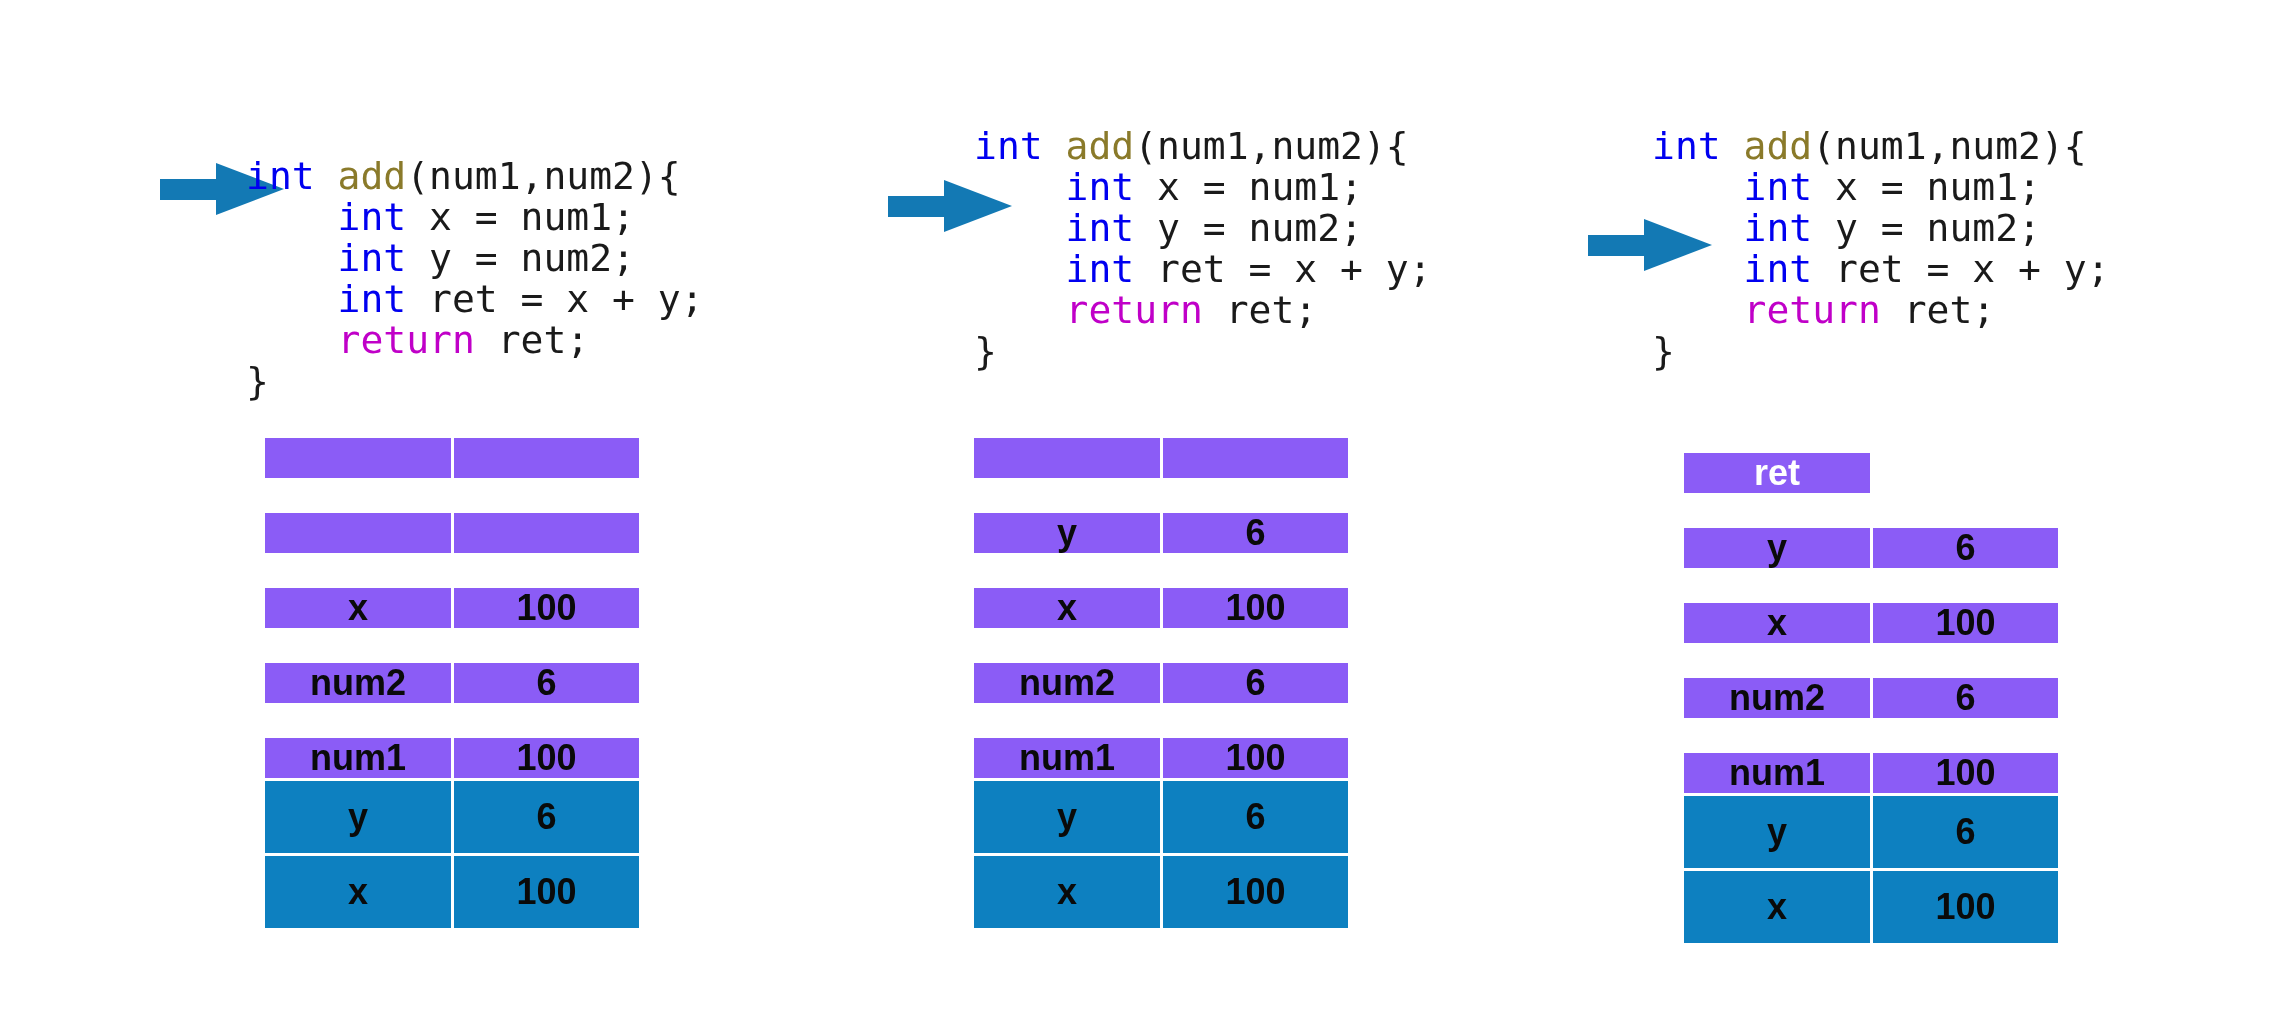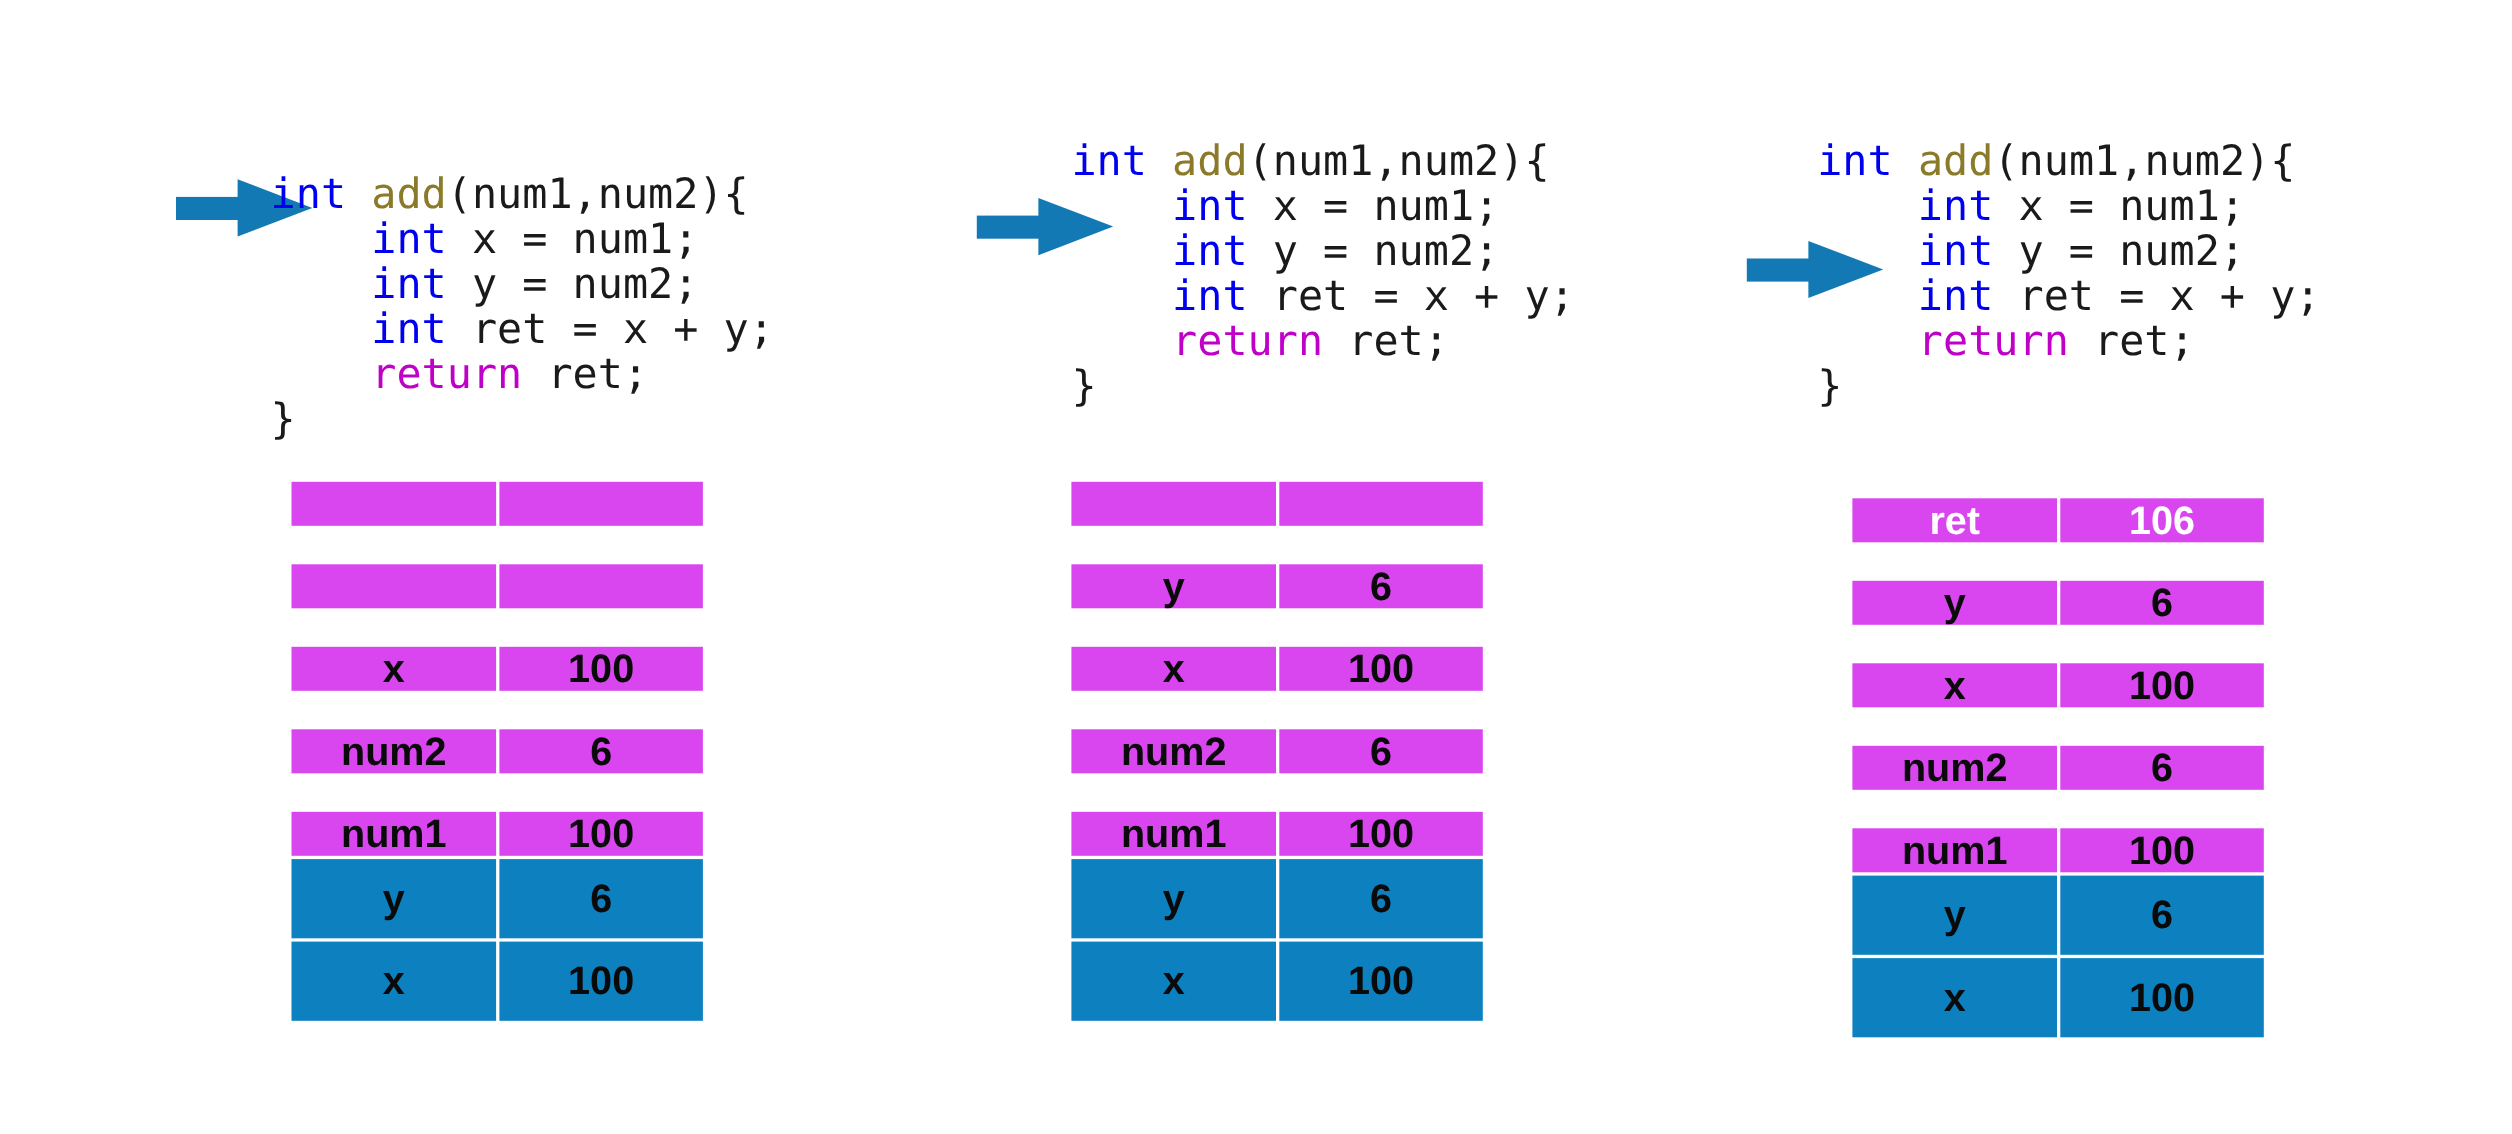--- a/index.html
+++ b/index.html
@@ -72,21 +72,21 @@
     flex:0 0 auto;
     display:flex;align-items:center;justify-content:center;
     font-family:"Liberation Sans", sans-serif;
     font-weight:bold;
     font-size:36px;
     color:#0a0a0a;
   }
   .scell.name{width:186px;}
   .scell.val{width:185px;}
 
-  .light .scell{background:#d946ef;margin-top:32px;}
+  .light .scell{background:#8b5cf6;margin-top:32px;}
   .dark  .scell{background:#0d80c0;}
   .white-text .scell{color:#ffffff;}
   .empty .scell{color:transparent;}
 </style>
 </head>
 <body>
 
 <div class="stage">
     <div class="arrow" id="arrow-0">
       <div class="tail"></div>
@@ -166,21 +166,20 @@
         <pre class="code"><div class="line"><span class="kw-int">int</span><span class="plain"> </span><span class="kw-fn">add</span><span class="plain">(num1,num2){</span></div><div class="line"><span class="plain">    </span><span class="kw-int">int</span><span class="plain"> x = num1;</span></div><div class="line"><span class="plain">    </span><span class="kw-int">int</span><span class="plain"> y = num2;</span></div><div class="line"><span class="plain">    </span><span class="kw-int">int</span><span class="plain"> ret = x + y;</span></div><div class="line"><span class="plain">    </span><span class="kw-ret">return</span><span class="plain"> ret;</span></div><div class="line"><span class="plain">}</span></div></pre>
       </div>
     </div>
     <div class="arrow" id="arrow-2">
       <div class="tail"></div>
       <div class="head"></div>
     </div>
     <div class="stack" id="stack-2">
       <div class="srow light white-text">
         <div class="scell name">ret</div>
-        <div class="scell val">106</div>
       </div>
       <div class="srow light">
         <div class="scell name">y</div>
         <div class="scell val">6</div>
       </div>
       <div class="srow light">
         <div class="scell name">x</div>
         <div class="scell val">100</div>
       </div>
       <div class="srow light">

